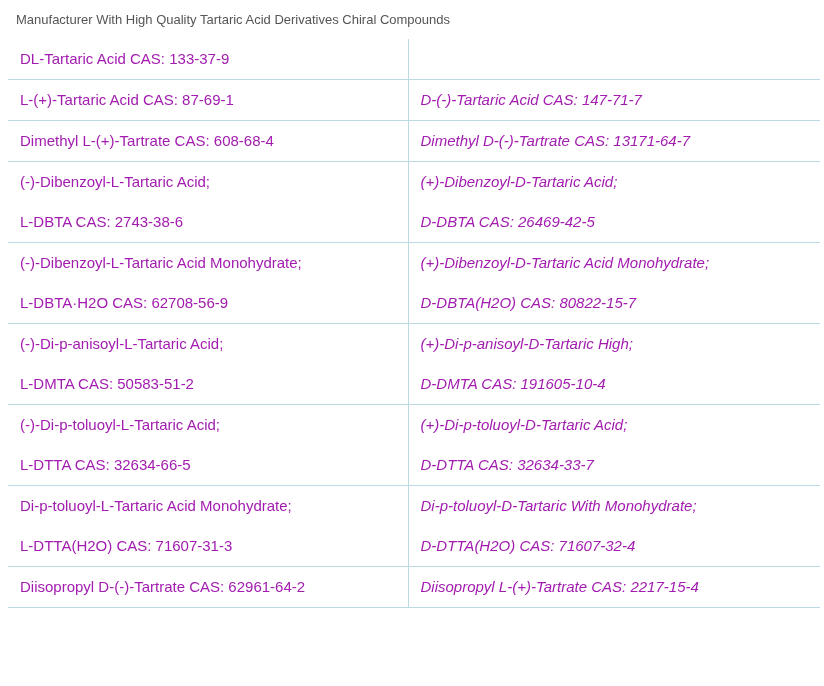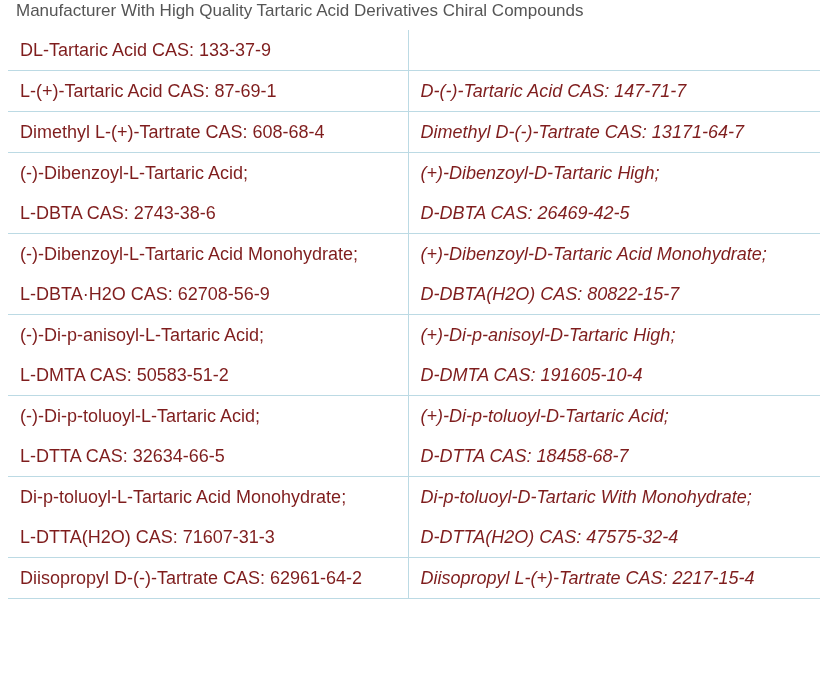--- a/index.html
+++ b/index.html
@@ -6,39 +6,39 @@
     margin: 0;
     padding: 0;
     background: #ffffff;
     width: 824px;
     height: 686px;
     font-family: "Liberation Sans", sans-serif;
     overflow: hidden;
   }
   .title {
     margin: 0 0 9px 16px;
-    padding-top: 1px;
-    font-size: 17px;
+    padding-top: 10px;
+    font-size: 13px;
     line-height: 20px;
     color: #555555;
   }
   table.compounds {
     border-collapse: collapse;
     table-layout: fixed;
     margin-left: 8px;
     width: 812px;
   }
   col.c-left  { width: 400px; }
   col.c-right { width: 412px; }
   td {
     vertical-align: middle;
     padding: 0 6px 0 12px;
     border-bottom: 1px solid #bcdae4;
-    font-size: 18px;
-    color: #7f1d1d;
+    font-size: 15px;
+    color: #a21caf;
   }
   td.r {
     border-left: 1px solid #bcdae4;
     font-style: italic;
   }
   td p {
     margin: 0;
     line-height: 40px;
     white-space: nowrap;
     overflow: hidden;
@@ -81,21 +81,21 @@
         </td>
   </tr>
 
 
   <tr>
     <td class="l">
       <p>(-)-Dibenzoyl-L-Tartaric Acid;</p>
       <p>L-DBTA CAS: 2743-38-6</p>
     </td>
     <td class="r">
-      <p>(+)-Dibenzoyl-D-Tartaric High;</p>
+      <p>(+)-Dibenzoyl-D-Tartaric Acid;</p>
       <p>D-DBTA CAS: 26469-42-5</p>
     </td>
   </tr>
 
   <tr>
     <td class="l">
       <p>(-)-Dibenzoyl-L-Tartaric Acid Monohydrate;</p>
       <p>L-DBTA·H2O CAS: 62708-56-9</p>
     </td>
     <td class="r">
@@ -115,32 +115,32 @@
     </td>
   </tr>
 
   <tr>
     <td class="l">
       <p>(-)-Di-p-toluoyl-L-Tartaric Acid;</p>
       <p>L-DTTA CAS: 32634-66-5</p>
     </td>
     <td class="r">
       <p>(+)-Di-p-toluoyl-D-Tartaric Acid;</p>
-      <p>D-DTTA CAS: 18458-68-7</p>
+      <p>D-DTTA CAS: 32634-33-7</p>
     </td>
   </tr>
 
   <tr>
     <td class="l">
       <p>Di-p-toluoyl-L-Tartaric Acid Monohydrate;</p>
       <p>L-DTTA(H2O) CAS: 71607-31-3</p>
     </td>
     <td class="r">
       <p>Di-p-toluoyl-D-Tartaric With Monohydrate;</p>
-      <p>D-DTTA(H2O) CAS: 47575-32-4</p>
+      <p>D-DTTA(H2O) CAS: 71607-32-4</p>
     </td>
   </tr>
 
   <tr>
     <td class="l">
           <p>Diisopropyl D-(-)-Tartrate CAS: 62961-64-2</p>
         </td>
     <td class="r">
           <p>Diisopropyl L-(+)-Tartrate CAS: 2217-15-4</p>
         </td>

